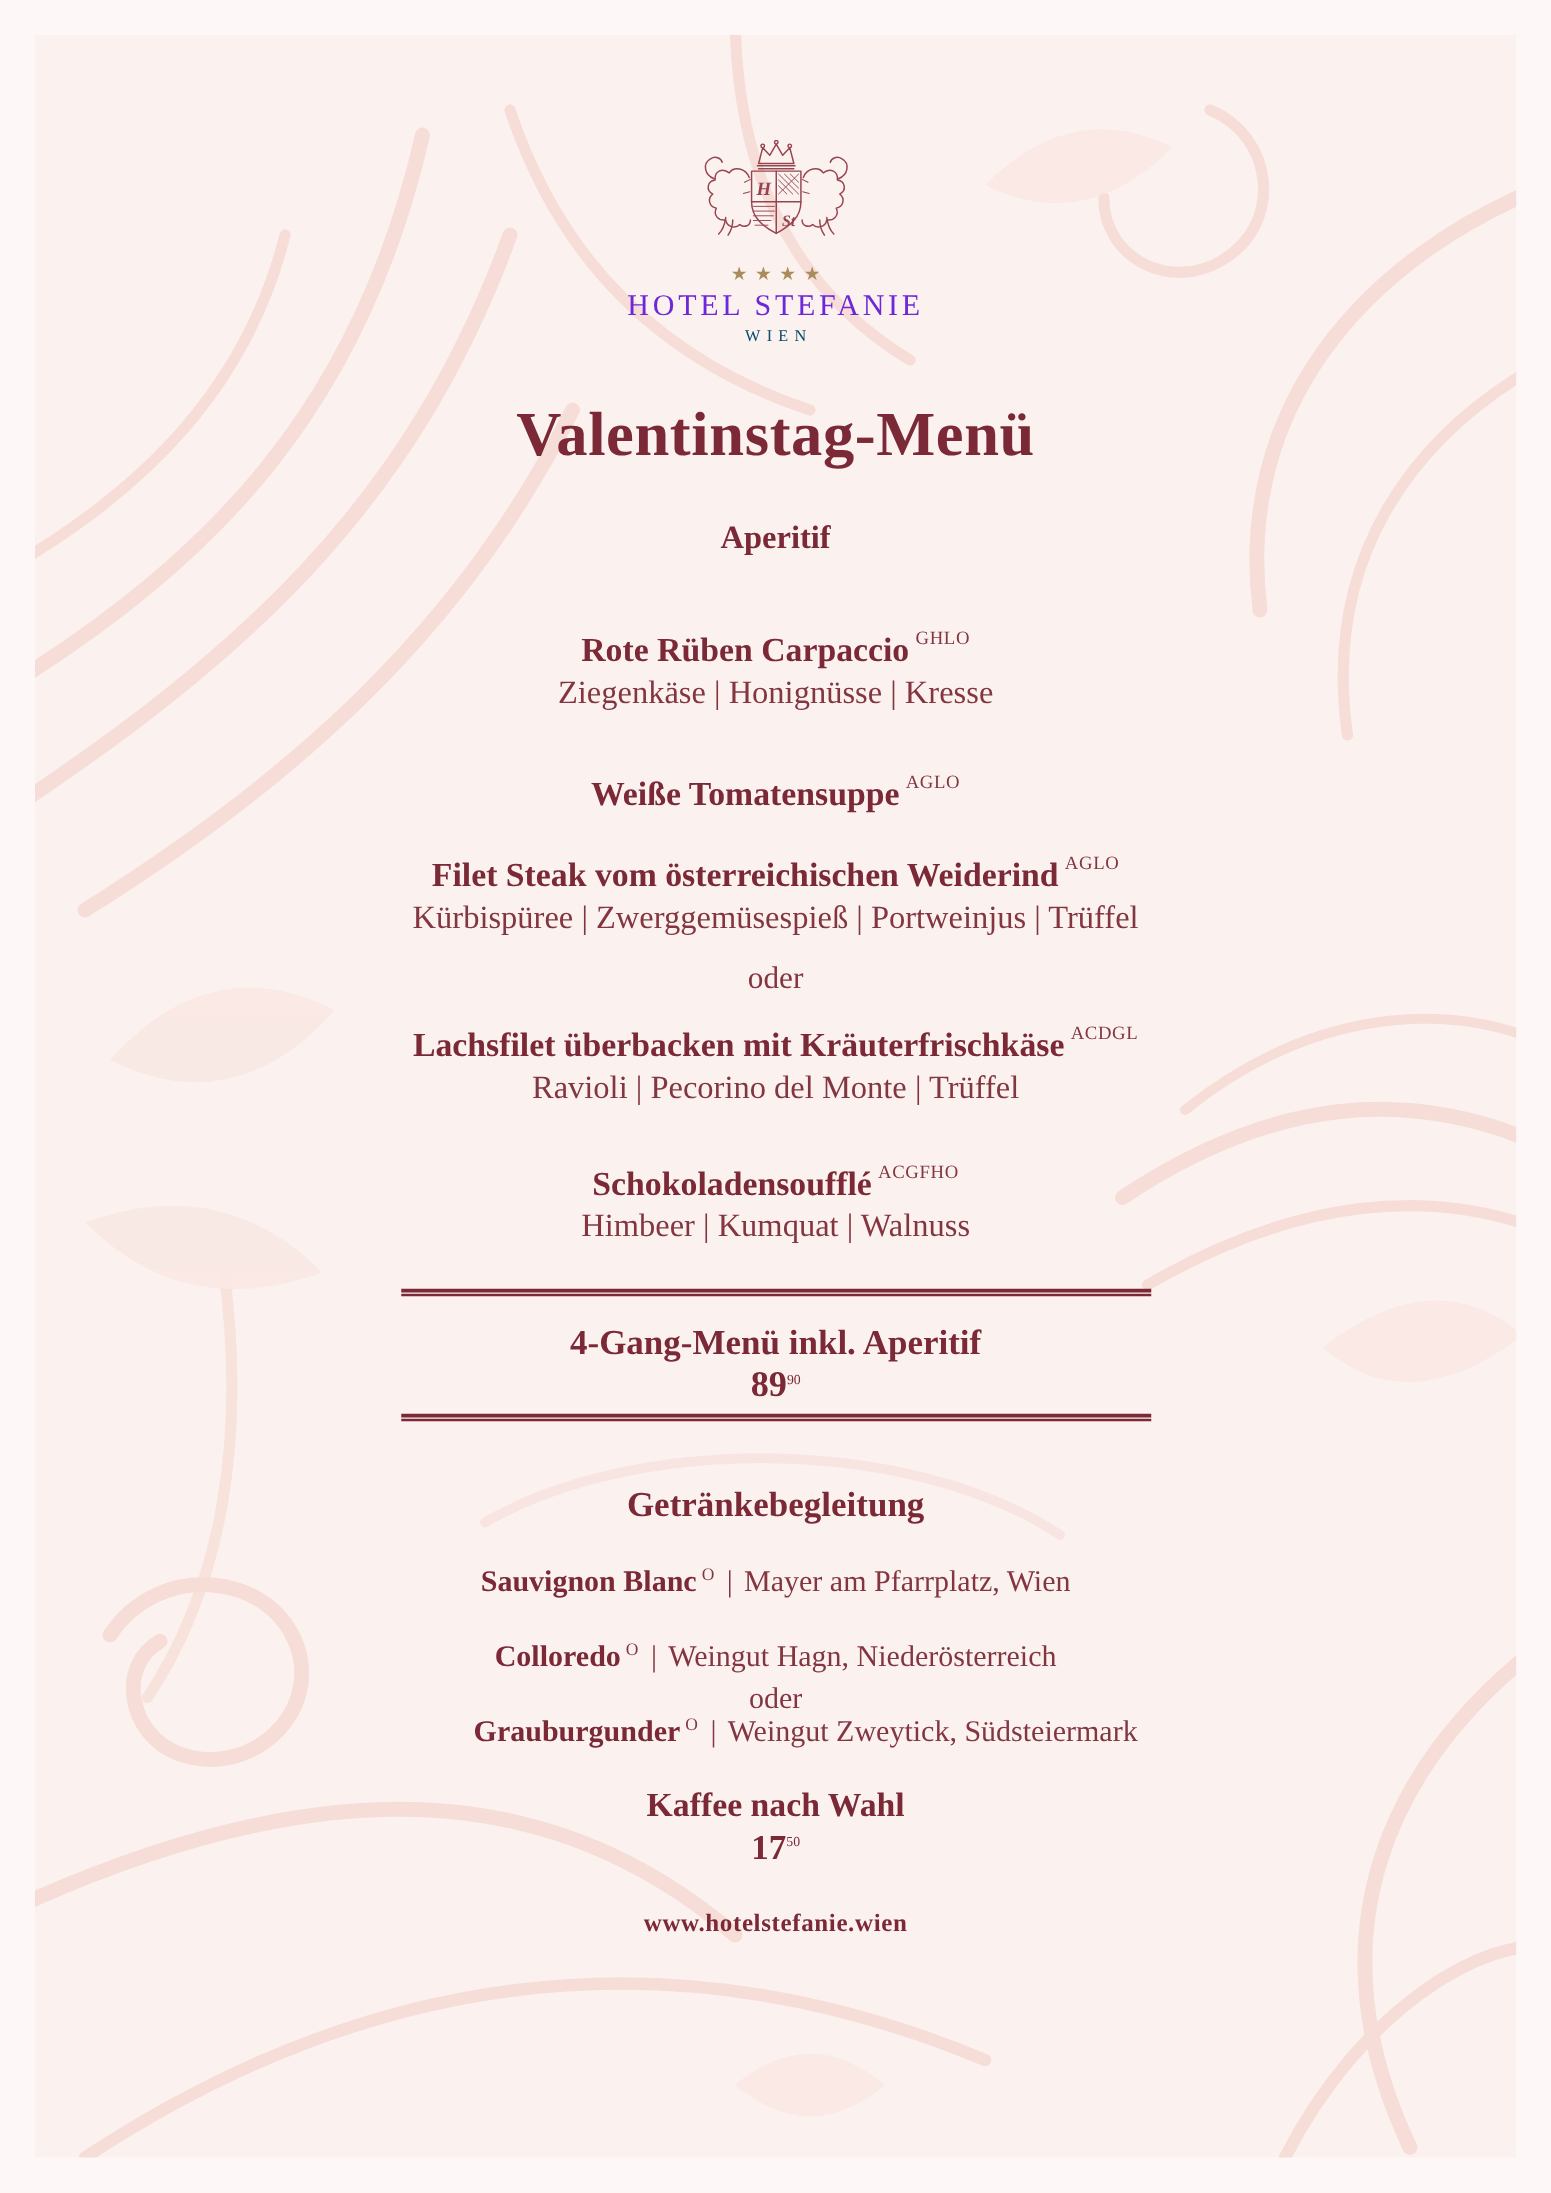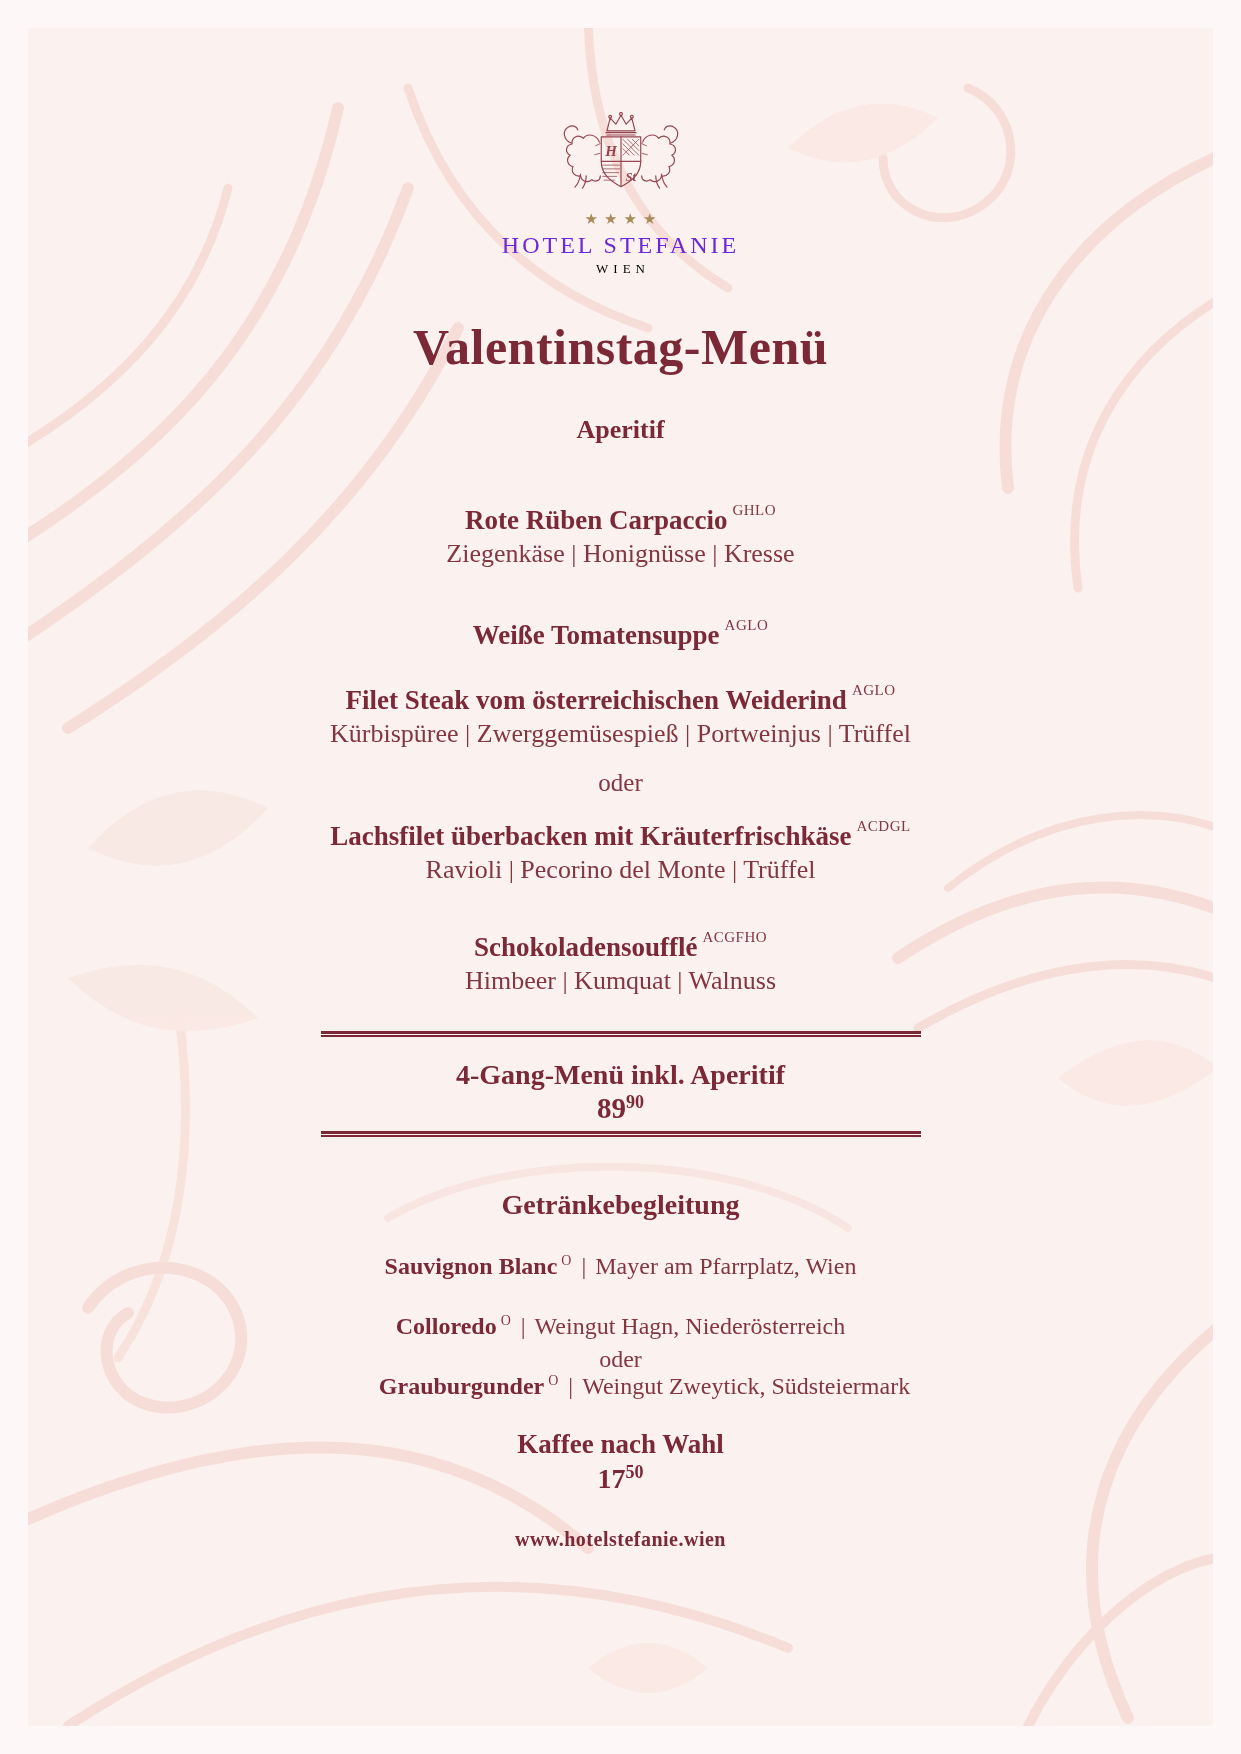--- a/index.html
+++ b/index.html
@@ -10,21 +10,21 @@
     color:#7b2936;
   }
   .inner-bg { position:absolute; left:28px; top:28px; right:28px; bottom:28px; background:#fbf2ef; }
   .floral { position:absolute; left:0; top:0; width:100%; height:100%; opacity:.8; }
   .content { position:absolute; inset:0; z-index:2; text-align:center; padding-top:112px; box-sizing:border-box; }
 
   .crest { display:block; margin:0 auto; width:170px; height:94px; }
   .stars { margin-top:6px; font-size:15px; line-height:15px; letter-spacing:6px; color:#a98c5b;
            font-family:"DejaVu Sans","Liberation Sans",sans-serif; text-indent:6px;}
   .hotel-name { margin-top:6px; font-size:24px; line-height:24px; letter-spacing:3px; color:#6d28d9; }
-  .hotel-city { margin-top:5px; font-size:13px; line-height:13px; letter-spacing:5px; color:#000000; text-indent:5px;}
+  .hotel-city { margin-top:5px; font-size:13px; line-height:13px; letter-spacing:5px; color:#0c4a6e; text-indent:5px;}
 
   .title { margin:46px 0 0 0; font-size:50px; line-height:52px; font-weight:bold; letter-spacing:0.5px; }
 
   .section-heading { margin-top:44px; font-size:26px; line-height:26px; font-weight:bold; }
 
   .course { }
   .course-name { font-size:27px; line-height:34px; font-weight:bold; }
   .course-desc { font-size:26px; line-height:33px; font-weight:normal; color:#833640; }
   sup.code { font-size:15px; font-weight:normal; letter-spacing:0.5px; color:#833640;
              vertical-align:14px; margin-left:5px; line-height:0; }
@@ -35,21 +35,21 @@
   .mt-c4 { margin-top:44px; }
 
   .oder { margin-top:20px; font-size:25px; line-height:25px; color:#833640; }
 
   .double-rule { width:600px; margin:0 auto; height:6px; box-sizing:border-box;
                  border-top:3px solid #7b2936; border-bottom:2px solid #7b2936; }
   .rule-top { margin-top:34px; }
   .rule-bottom { margin-top:6px; }
   .price-label { margin-top:22px; font-size:28px; line-height:32px; font-weight:bold; }
   .price-value { font-size:29px; line-height:34px; font-weight:bold; }
-  sup.price-dec { font-size:18px; font-weight:bold; vertical-align:10px; line-height:0;text-align:right; }
+  sup.price-dec { font-size:11px; font-weight:normal; vertical-align:10px; line-height:0;text-align:right; }
 
   .drinks-heading { margin-top:54px; font-size:28px; line-height:28px; font-weight:bold; }
   .wine { font-size:24px; line-height:30px; color:#833640; }
   .wine-name { font-weight:bold; color:#7b2936; }
   sup.wine-code { font-size:14px; vertical-align:9px; margin-left:4px; line-height:0; }
   .wine-divider { margin:0 9px 0 10px; }
   .mt-w0 { margin-top:32px; }
   .mt-w1 { margin-top:30px; }
   .oder2 { margin-top:6px; font-size:24px; line-height:24px; color:#833640; }
   .mt-w2 { margin-top:0;padding-left:48px; }

